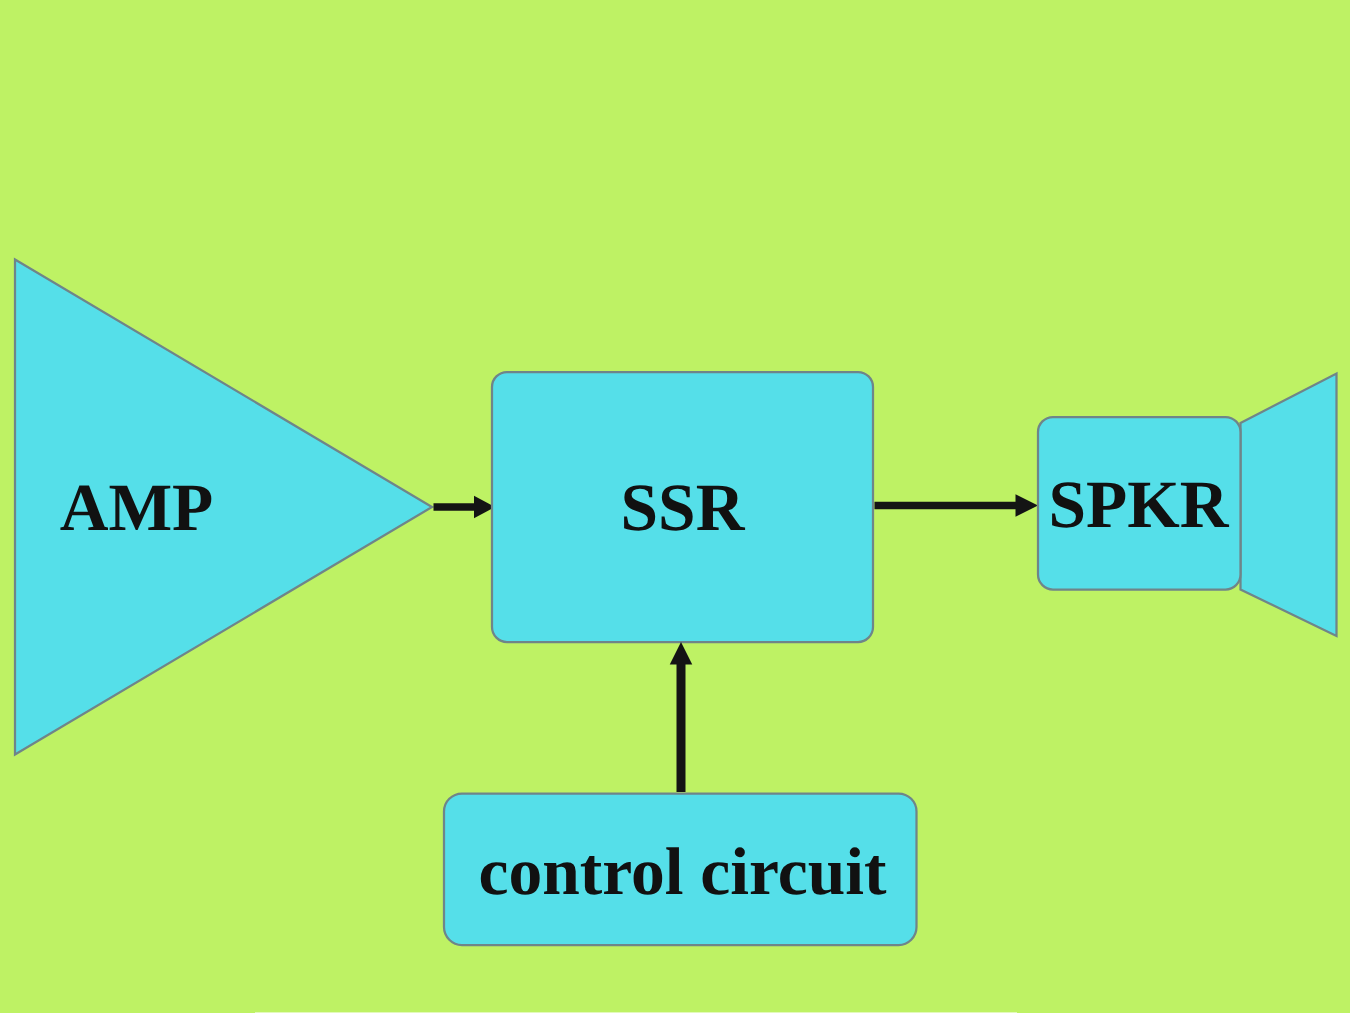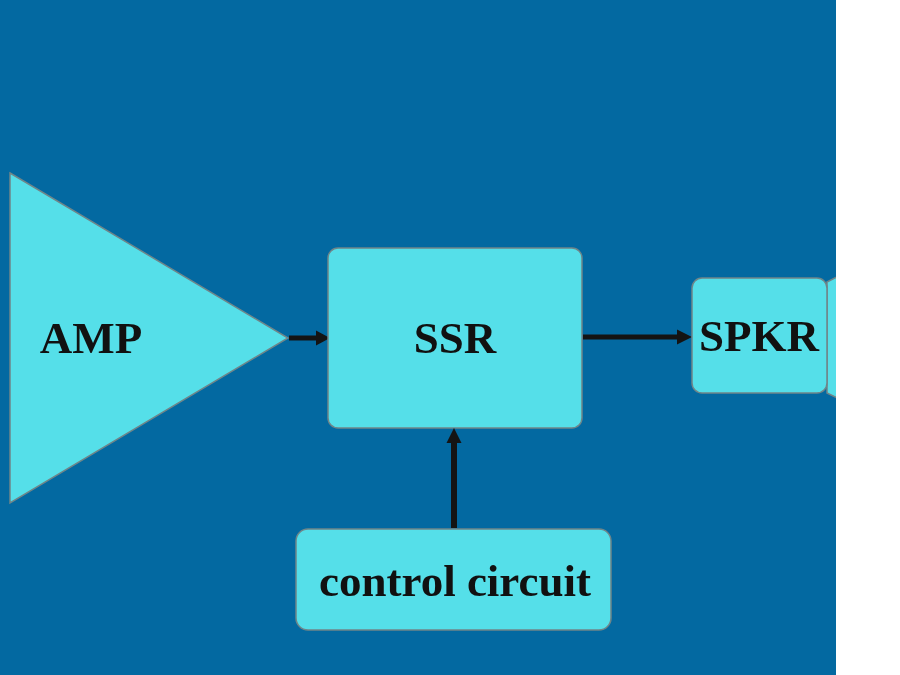--- a/index.html
+++ b/index.html
@@ -2,23 +2,23 @@
 <html><head>
 <meta charset="utf-8">
 <style>
   html, body {
     margin: 0;
     padding: 0;
     background: #ffffff;
   }
   .canvas {
     position: relative;
-    width: 836px;
+    width: 900px;
     height: 675px;
-    background: #0369a1;
+    background: #bef264;
     overflow: hidden;
     font-family: "Liberation Serif", "DejaVu Serif", serif;
   }
   svg.diagram {
     display: block;
     width: 900px;
     height: 675px;
   }
   .shape {
     stroke: #6F8589;

